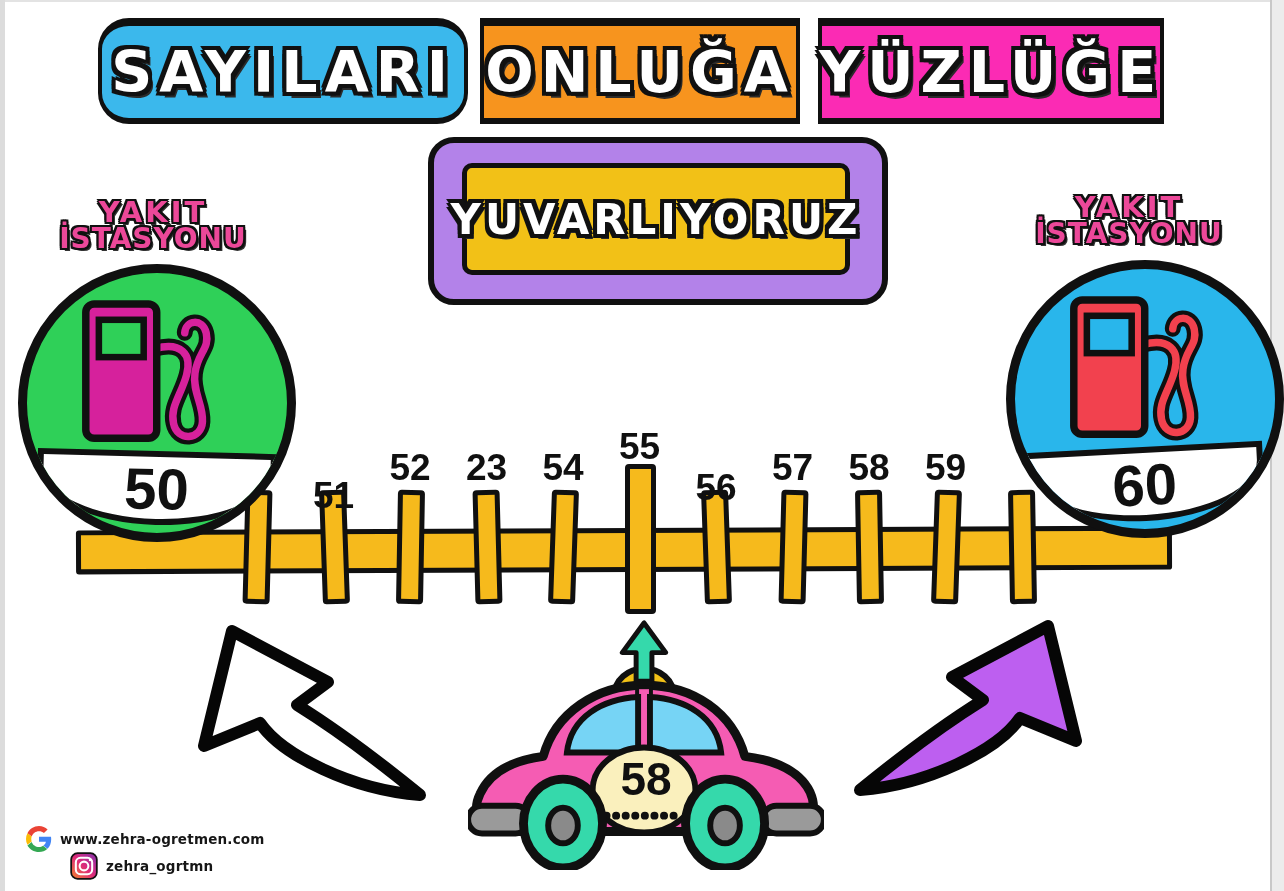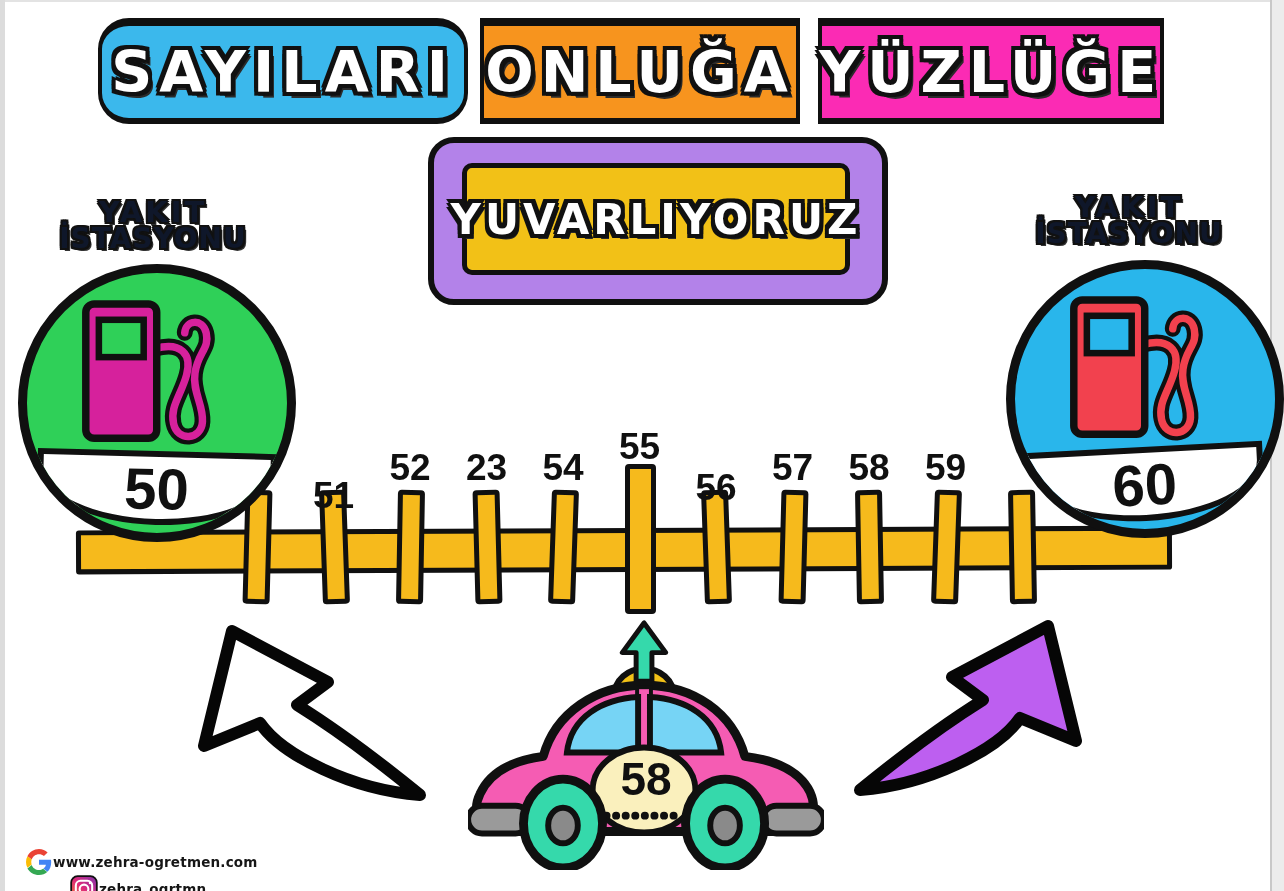--- a/index.html
+++ b/index.html
@@ -21,21 +21,21 @@
 
   
   .ribbon-outer{left:428px;top:137px;width:448px;height:156px;border:6px solid #101010;border-radius:26px;}
   .ribbon-inner{left:462px;top:163px;width:378px;height:102px;border:5px solid #101010;border-radius:10px;
                 display:flex;align-items:center;justify-content:center;}
   .ribbon-label{font-weight:bold;font-size:42px;letter-spacing:4px;color:#fff;white-space:nowrap;
     text-shadow:-4px -4px 0 #111,0 -4px 0 #111,4px -4px 0 #111,-4px 0 0 #111,4px 0 0 #111,
                 -4px 4px 0 #111,0 4px 0 #111,4px 4px 0 #111,4px 5px 0 #2b2b2b;}
 
   
-  .station-label{width:230px;text-align:center;line-height:.92;font-weight:bold;color:#0f172a;
+  .station-label{width:230px;text-align:center;line-height:.92;font-weight:bold;color:#ec4899;
     text-shadow:-2px -2px 0 #111,0 -2px 0 #111,2px -2px 0 #111,-2px 0 0 #111,2px 0 0 #111,
                 -2px 2px 0 #111,0 2px 0 #111,2px 2px 0 #111,3px 3px 0 #333;}
   .station-label .l1{font-size:29px;letter-spacing:3px;}
   .station-label .l2{font-size:28px;letter-spacing:1px;}
   .circle{width:260px;height:260px;border:9px solid #101010;border-radius:50%;overflow:hidden;z-index:3;}
   .segment{position:absolute;left:4%;right:4%;bottom:8px;height:62px;background:#fff;border:6px solid #101010;
            border-radius:0 0 120px 120px / 0 0 56px 56px;display:flex;align-items:center;justify-content:center;}
   .seg-num{font-family:"Liberation Sans","DejaVu Sans",sans-serif;font-weight:bold;font-size:58px;color:#101010;}
   .pump{position:absolute;left:50%;top:16px;transform:translateX(-54%);}
 
@@ -46,21 +46,21 @@
   .tick.major{width:21px;height:140px;}
   .tick-label{position:absolute;width:64px;text-align:center;z-index:2;color:#101010;font-weight:bold;
       font-size:37px;font-family:"Liberation Sans","DejaVu Sans",sans-serif;}
 
   
   .car-plate-num{left:604px;top:752px;width:84px;text-align:center;font-weight:bold;font-size:46px;
       color:#101010;font-family:"Liberation Sans","DejaVu Sans",sans-serif;z-index:6;}
   .curve-arrow{z-index:4;}
 
   
-  .cred{display:flex;align-items:center;gap:1px;margin-top:23px;}
+  .cred{display:flex;align-items:center;gap:8px;}
   .cred-text{font-weight:bold;font-size:13.5px;color:#161616;letter-spacing:.2px;}
 </style>
 </head>
 <body>
 
 <div id="stage">
 
   <div class="abs edge-top"></div>
   <div class="abs edge-left"></div>
   <div class="abs edge-right"></div>

